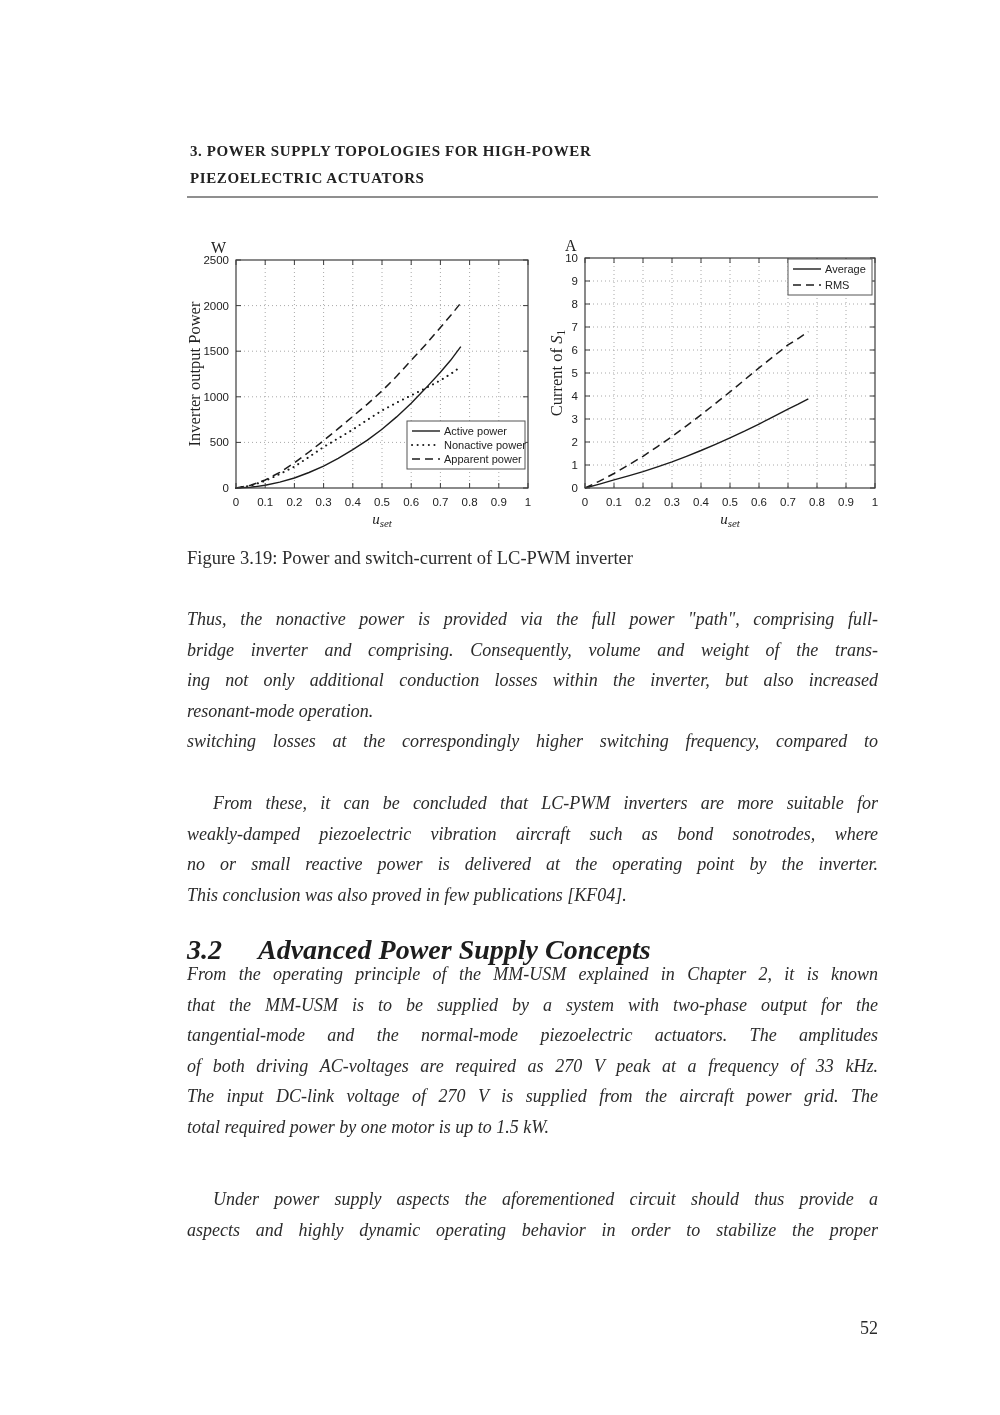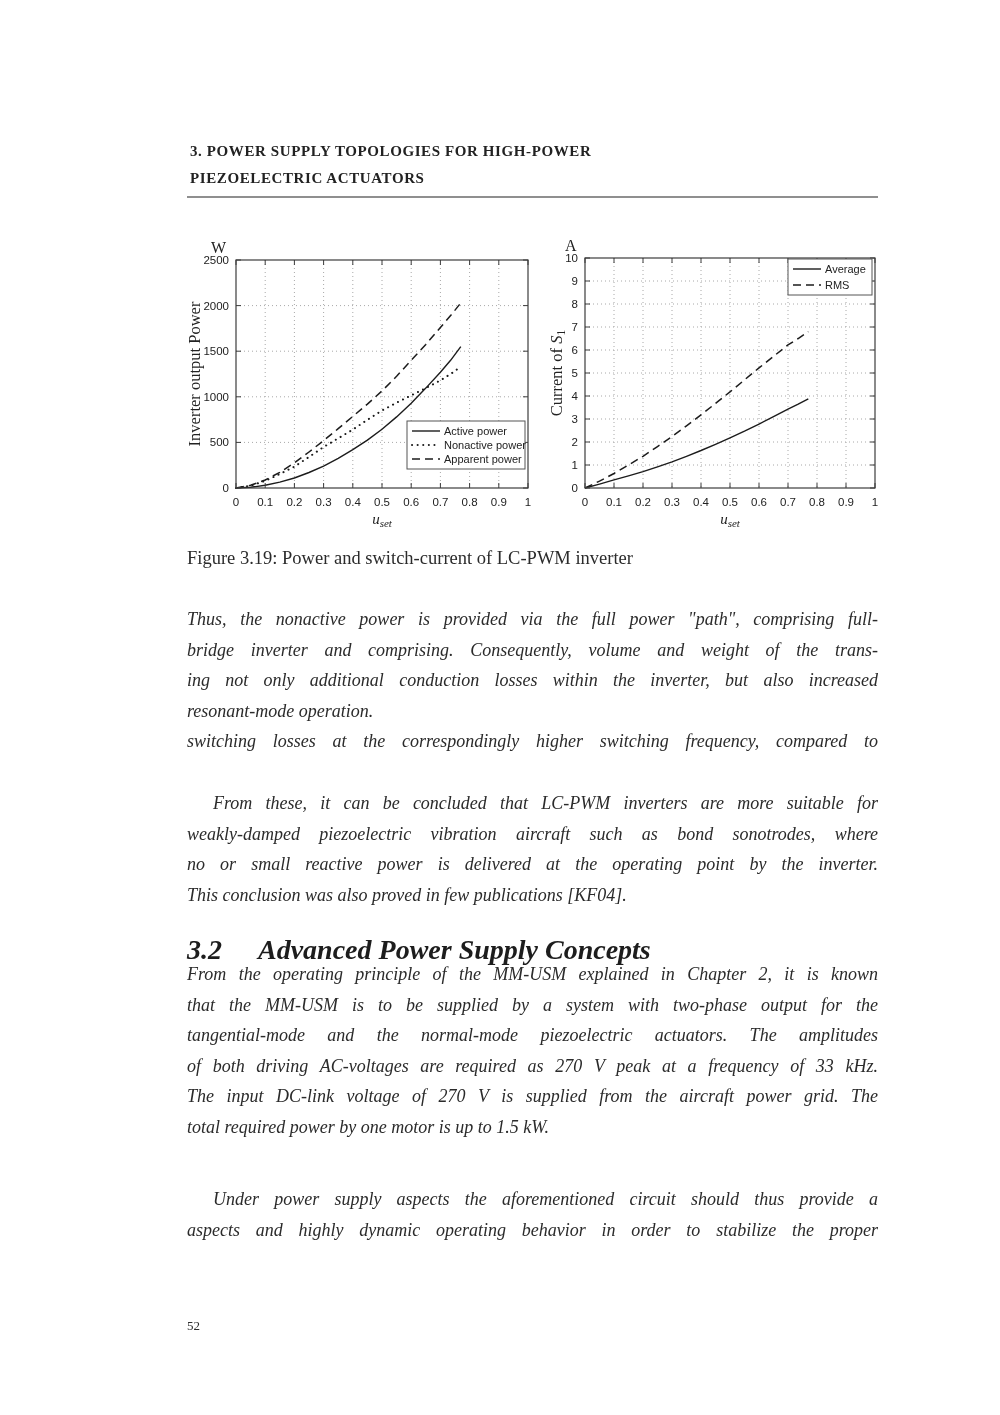--- a/index.html
+++ b/index.html
@@ -21,21 +21,21 @@
   .bline.noj{text-align-last:left;}
   .bline.ind{text-indent:26px;}
   #para-0{top:604px;}
   #para-1{top:788px;}
   #para-2{top:943px;margin-top:16px;}
   #para-3{top:1184px;}
   
   #section-heading{left:187px;top:934px;width:691px;font-weight:bold;font-size:28px;color:#1d1d1d;font-style:italic;}
   #section-heading .num{margin-right:36px;}
   
-  #page-number{left:187px;top:1318px;width:691px;text-align:left;font-size:13px;color:#2b2b2b;}
+  #page-number{left:187px;top:1318px;width:691px;text-align:right;font-size:18px;color:#2b2b2b;}
 </style>
 </head>
 <body>
 
 <div id="page">
 
   <div id="chap-header" class="abs">
     <div>3. POWER SUPPLY TOPOLOGIES FOR HIGH-POWER</div>
     <div>PIEZOELECTRIC ACTUATORS</div>
   </div>

